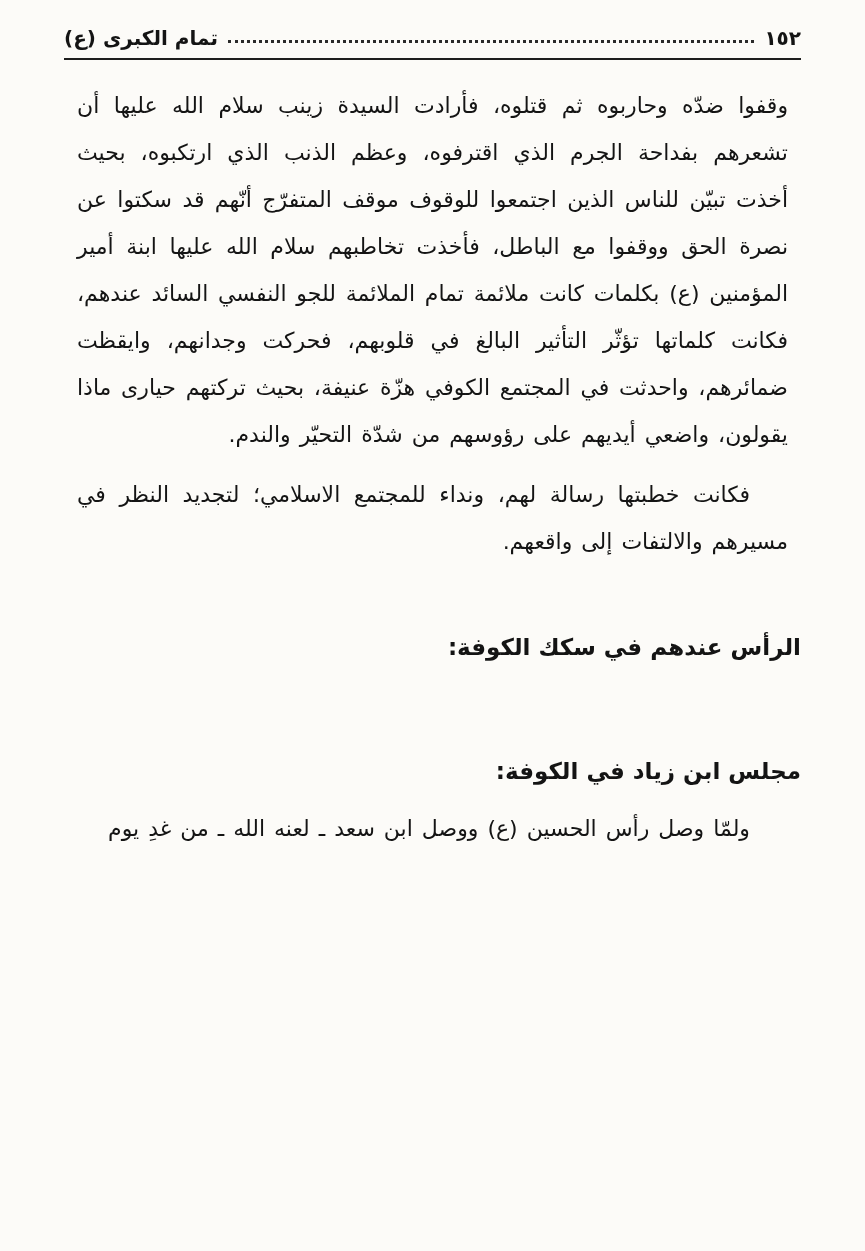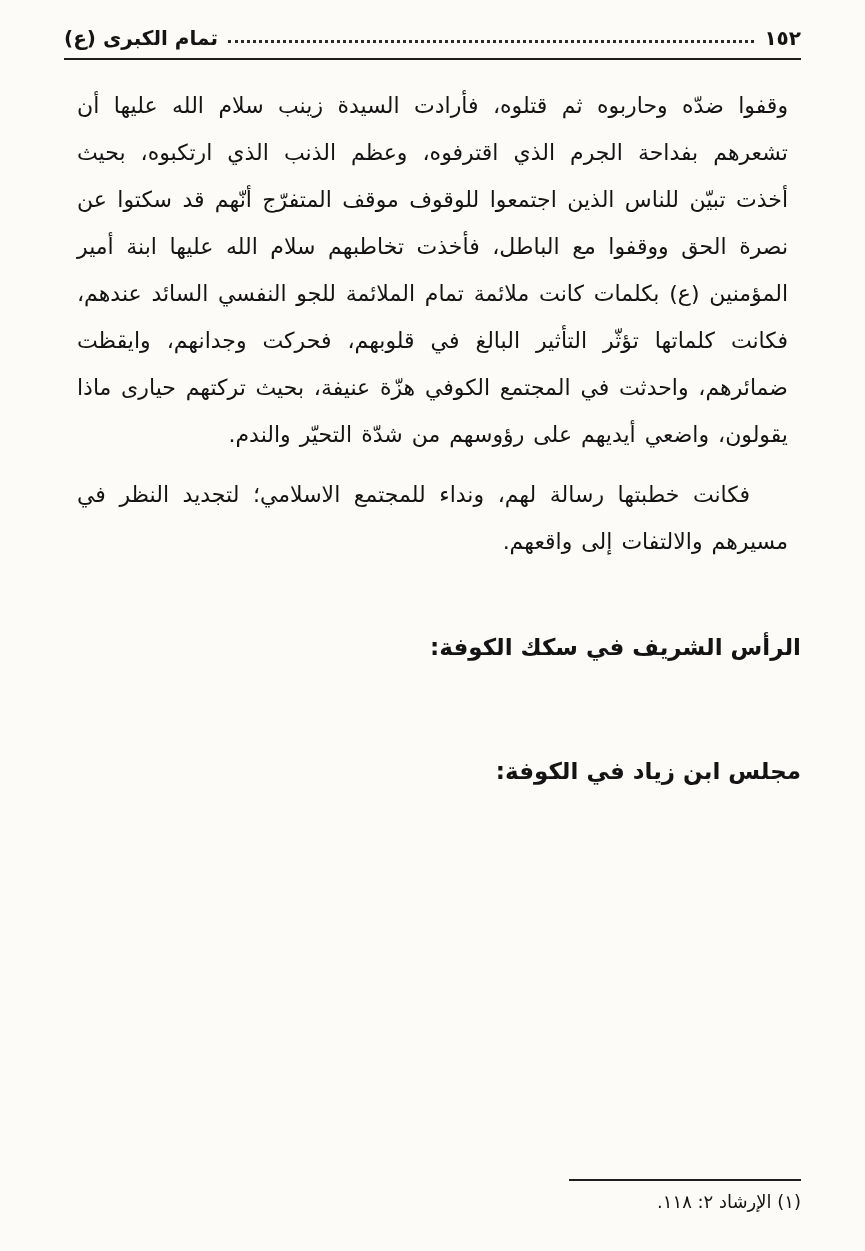--- a/index.html
+++ b/index.html
@@ -81,23 +81,20 @@
     <span>١٥٢</span>
     <span class="leader"></span>
     <span>تمام الكبرى (ع)</span>
   </div>
   <hr class="header-rule">
 
   <div class="body-text">
     <p>وقفوا ضدّه وحاربوه ثم قتلوه، فأرادت السيدة زينب سلام الله عليها أن تشعرهم بفداحة الجرم الذي اقترفوه، وعظم الذنب الذي ارتكبوه، بحيث أخذت تبيّن للناس الذين اجتمعوا للوقوف موقف المتفرّج أنّهم قد سكتوا عن نصرة الحق ووقفوا مع الباطل، فأخذت تخاطبهم سلام الله عليها ابنة أمير المؤمنين (ع) بكلمات كانت ملائمة تمام الملائمة للجو النفسي السائد عندهم، فكانت كلماتها تؤثّر التأثير البالغ في قلوبهم، فحركت وجدانهم، وايقظت ضمائرهم، واحدثت في المجتمع الكوفي هزّة عنيفة، بحيث تركتهم حيارى ماذا يقولون، واضعي أيديهم على رؤوسهم من شدّة التحيّر والندم.</p>
     <p class="indent">فكانت خطبتها رسالة لهم، ونداء للمجتمع الاسلامي؛ لتجديد النظر في مسيرهم والالتفات إلى واقعهم.</p>
 
-    <h2 class="section-heading">الرأس الشريف في سكك الكوفة:</h2>
+    <h2 class="section-heading">الرأس عندهم في سكك الكوفة:</h2>
 
     <h2 class="section-heading second">مجلس ابن زياد في الكوفة:</h2>
+    <p class="indent">ولمّا وصل رأس الحسين (ع) ووصل ابن سعد ـ لعنه الله ـ من غدِ يوم</p>
   </div>
 
-  <div class="footnote-area">
-    <div class="footnote-separator"></div>
-    <p class="footnote-text">(١) الإرشاد ٢: ١١٨.</p>
-  </div>
 
 </div>
 
 </body></html>

